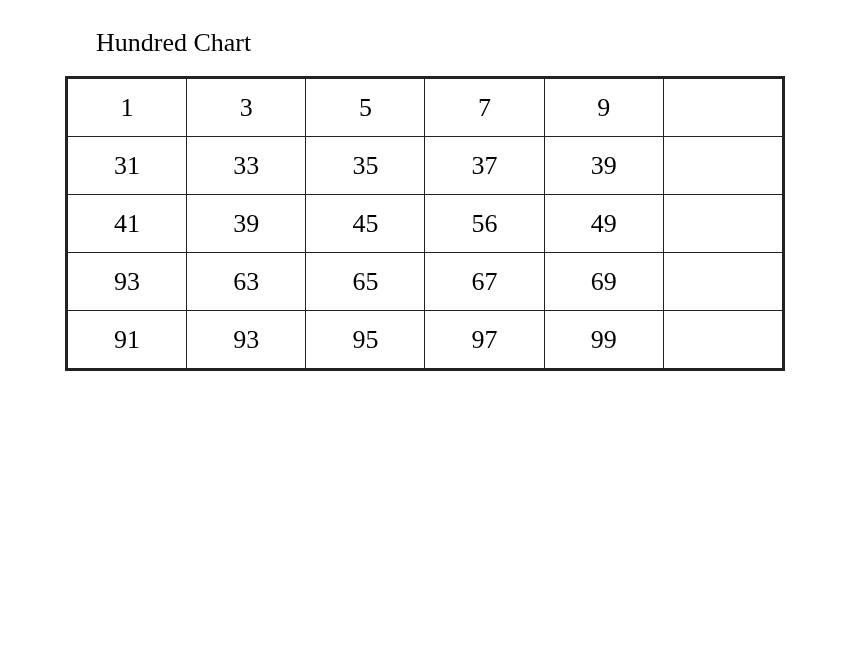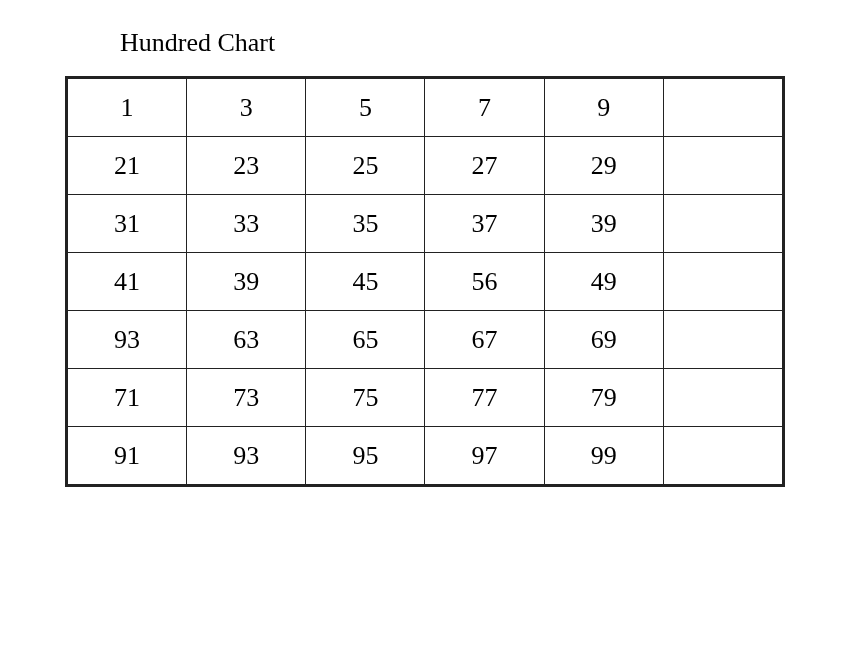--- a/index.html
+++ b/index.html
@@ -19,21 +19,21 @@
       min-height: 651px;
       padding: 20px 0;
     }
 
     .page-title {
       font-size: 26px;
       font-weight: normal;
       margin-bottom: 18px;
       margin-top: 8px;
       align-self: flex-start;
-      margin-left: 120px;
+      margin-left: 96px;
     }
 
     .chart-container {
       width: 720px;
       border: 2px solid #222;
     }
 
     table {
       width: 100%;
       border-collapse: collapse;
@@ -65,28 +65,20 @@
     <tbody id="chart-body">
     <tr>
           <td>1</td>
           <td>3</td>
           <td>5</td>
           <td>7</td>
           <td>9</td>
           <td class="empty"></td>
         </tr>
         <tr>
-          <td>21</td>
-          <td>23</td>
-          <td>25</td>
-          <td>27</td>
-          <td>29</td>
-          <td class="empty"></td>
-        </tr>
-        <tr>
           <td>31</td>
           <td>33</td>
           <td>35</td>
           <td>37</td>
           <td>39</td>
           <td class="empty"></td>
         </tr>
         <tr>
           <td>41</td>
           <td>39</td>
@@ -97,28 +89,20 @@
         </tr>
         <tr>
           <td>93</td>
           <td>63</td>
           <td>65</td>
           <td>67</td>
           <td>69</td>
           <td class="empty"></td>
         </tr>
         <tr>
-          <td>71</td>
-          <td>73</td>
-          <td>75</td>
-          <td>77</td>
-          <td>79</td>
-          <td class="empty"></td>
-        </tr>
-        <tr>
           <td>91</td>
           <td>93</td>
           <td>95</td>
           <td>97</td>
           <td>99</td>
           <td class="empty"></td>
         </tr>
       </tbody>
   </table>
 </div>

